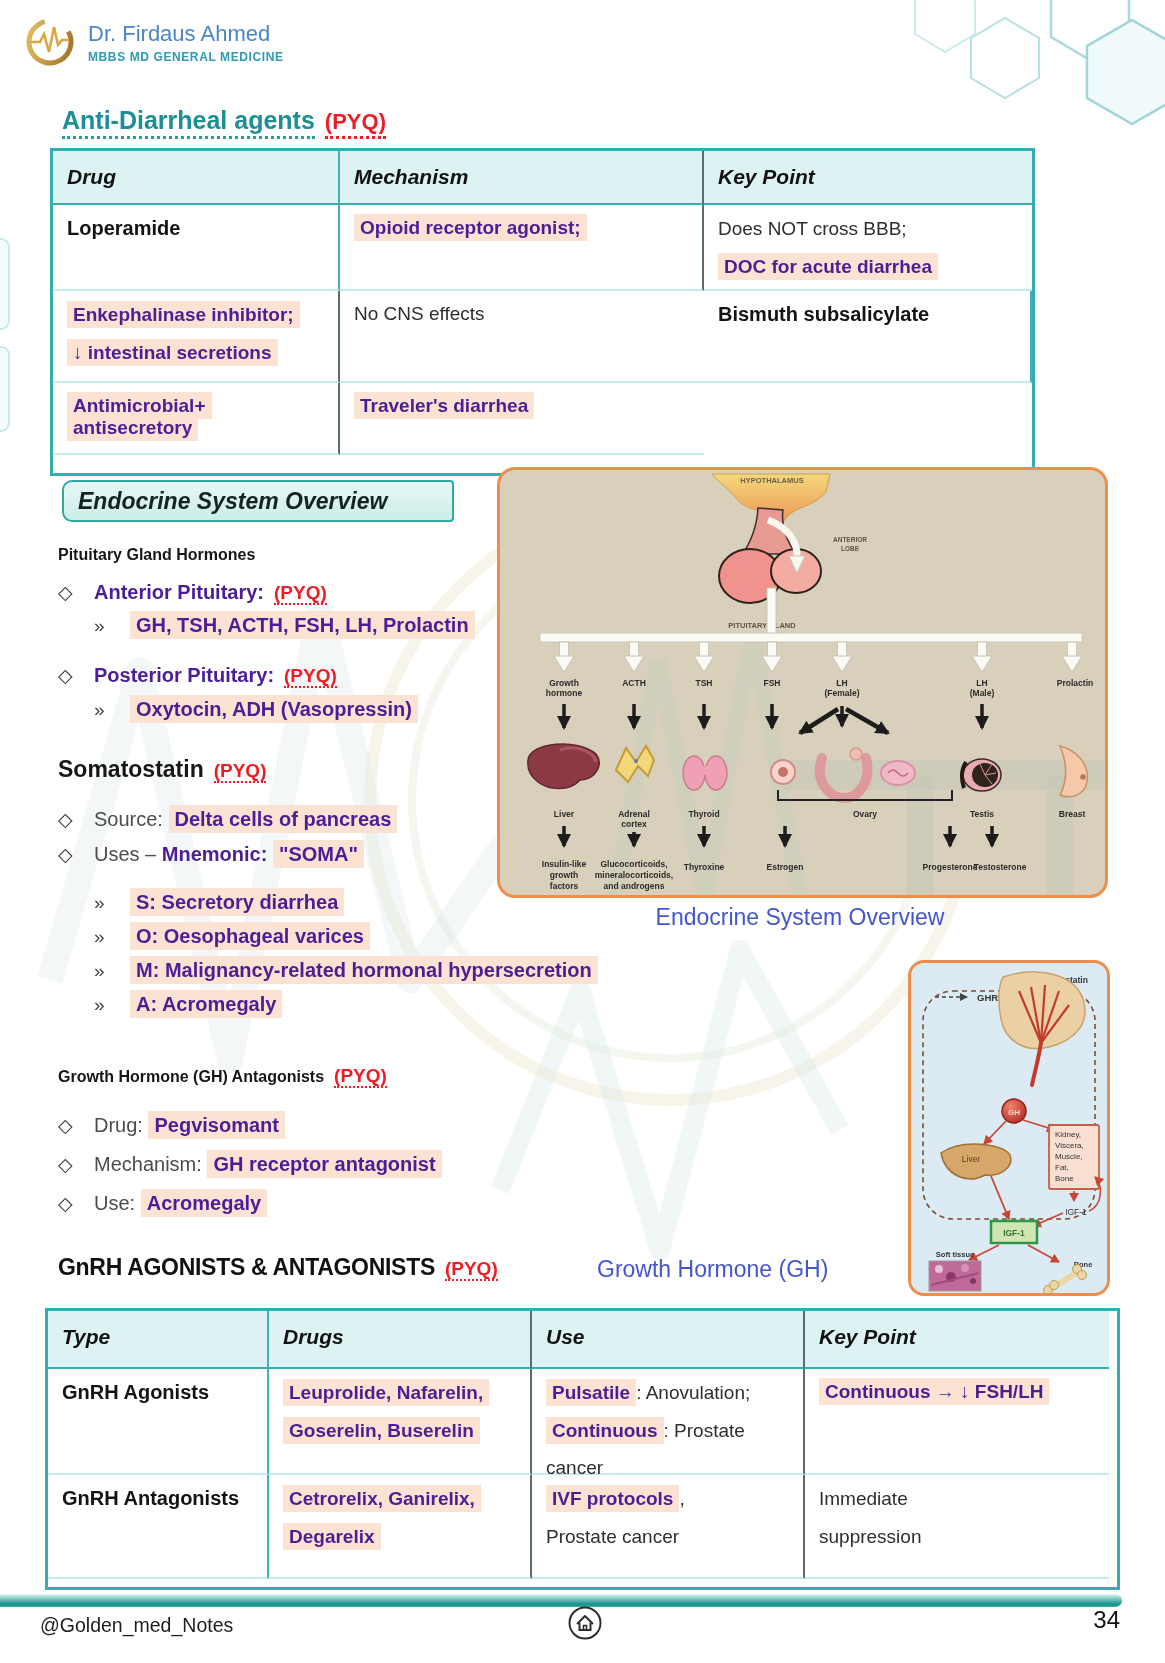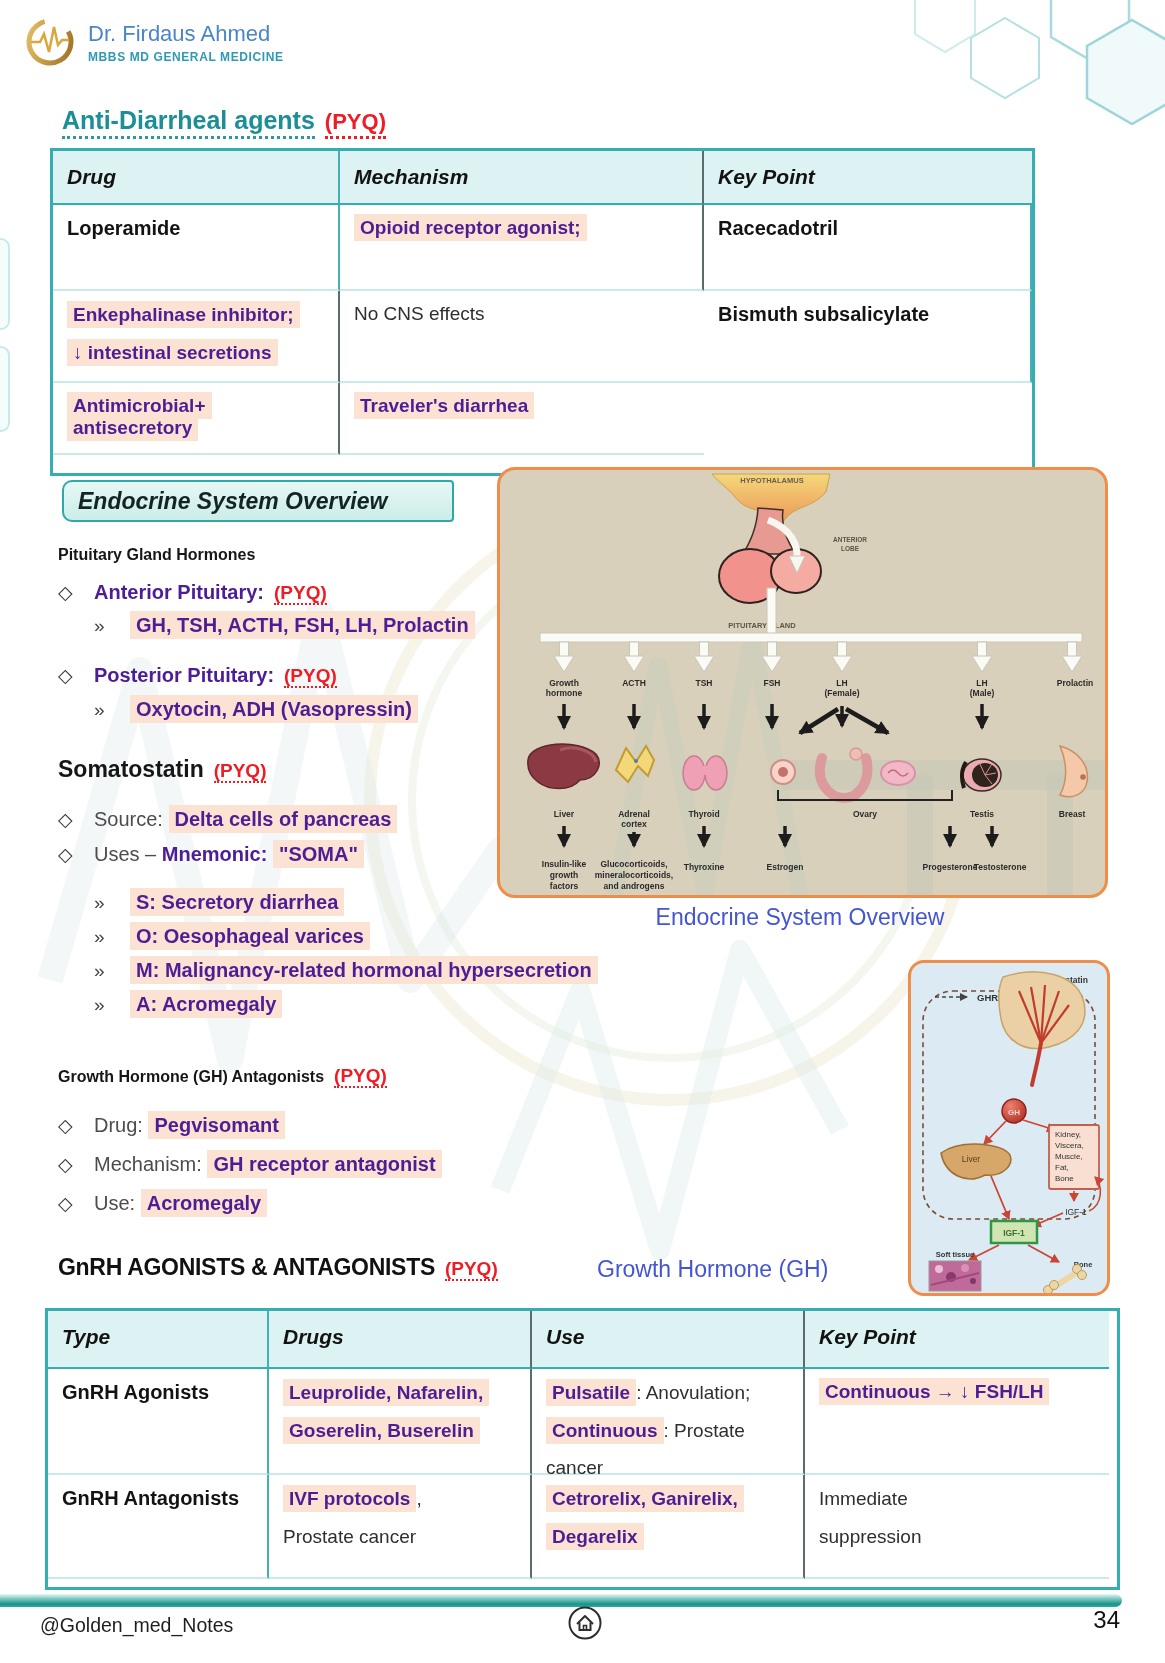--- a/index.html
+++ b/index.html
@@ -122,22 +122,25 @@
   </div>
 
   <div class="tblwrap t1">
     <div class="tbl">
       <div class="th ca">Drug</div>
       <div class="th cb">Mechanism</div>
       <div class="th">Key Point</div>
 
       <div class="name ca">Loperamide</div>
       <div class="cb"><span class="hl b">Opioid receptor agonist;</span></div>
-
-      <div class="name ca">Racecadotril</div>
+      <div>
+        <div class="ln plain">Does NOT cross BBB;</div>
+        <div class="ln"><span class="hl b">DOC for acute diarrhea</span></div>
+      </div>
+
       <div class="cb">
         <div class="ln"><span class="hl b">Enkephalinase inhibitor;</span></div>
         <div class="ln"><span class="hl b">↓ intestinal secretions</span></div>
       </div>
       <div class="plain">No CNS effects</div>
 
       <div class="name ca">Bismuth subsalicylate</div>
       <div class="cb"><span class="hl b">Antimicrobial+ antisecretory</span></div>
       <div><span class="hl b">Traveler's diarrhea</span></div>
     </div>
@@ -464,26 +467,26 @@
       </div>
       <div class="cb">
         <div class="ln"><span class="hl b">Pulsatile</span><span class="plain">: Anovulation;</span></div>
         <div class="ln"><span class="hl b">Continuous</span><span class="plain">: Prostate</span></div>
         <div class="ln plain">cancer</div>
       </div>
       <div><span class="hl b">Continuous → ↓ FSH/LH</span></div>
 
       <div class="name ca">GnRH Antagonists</div>
       <div class="cb">
+        <div class="ln"><span class="hl b">Cetrorelix, Ganirelix,</span></div>
+        <div class="ln"><span class="hl b">Degarelix</span></div>
+      </div>
+      <div class="cb">
         <div class="ln"><span class="hl b">IVF protocols</span><span class="plain">,</span></div>
         <div class="ln plain">Prostate cancer</div>
-      </div>
-      <div class="cb">
-        <div class="ln"><span class="hl b">Cetrorelix, Ganirelix,</span></div>
-        <div class="ln"><span class="hl b">Degarelix</span></div>
       </div>
       <div>
         <div class="ln plain">Immediate</div>
         <div class="ln plain">suppression</div>
       </div>
     </div>
   </div>
 
   <div class="tealbar"></div>
   <div class="handle">@Golden_med_Notes</div>

